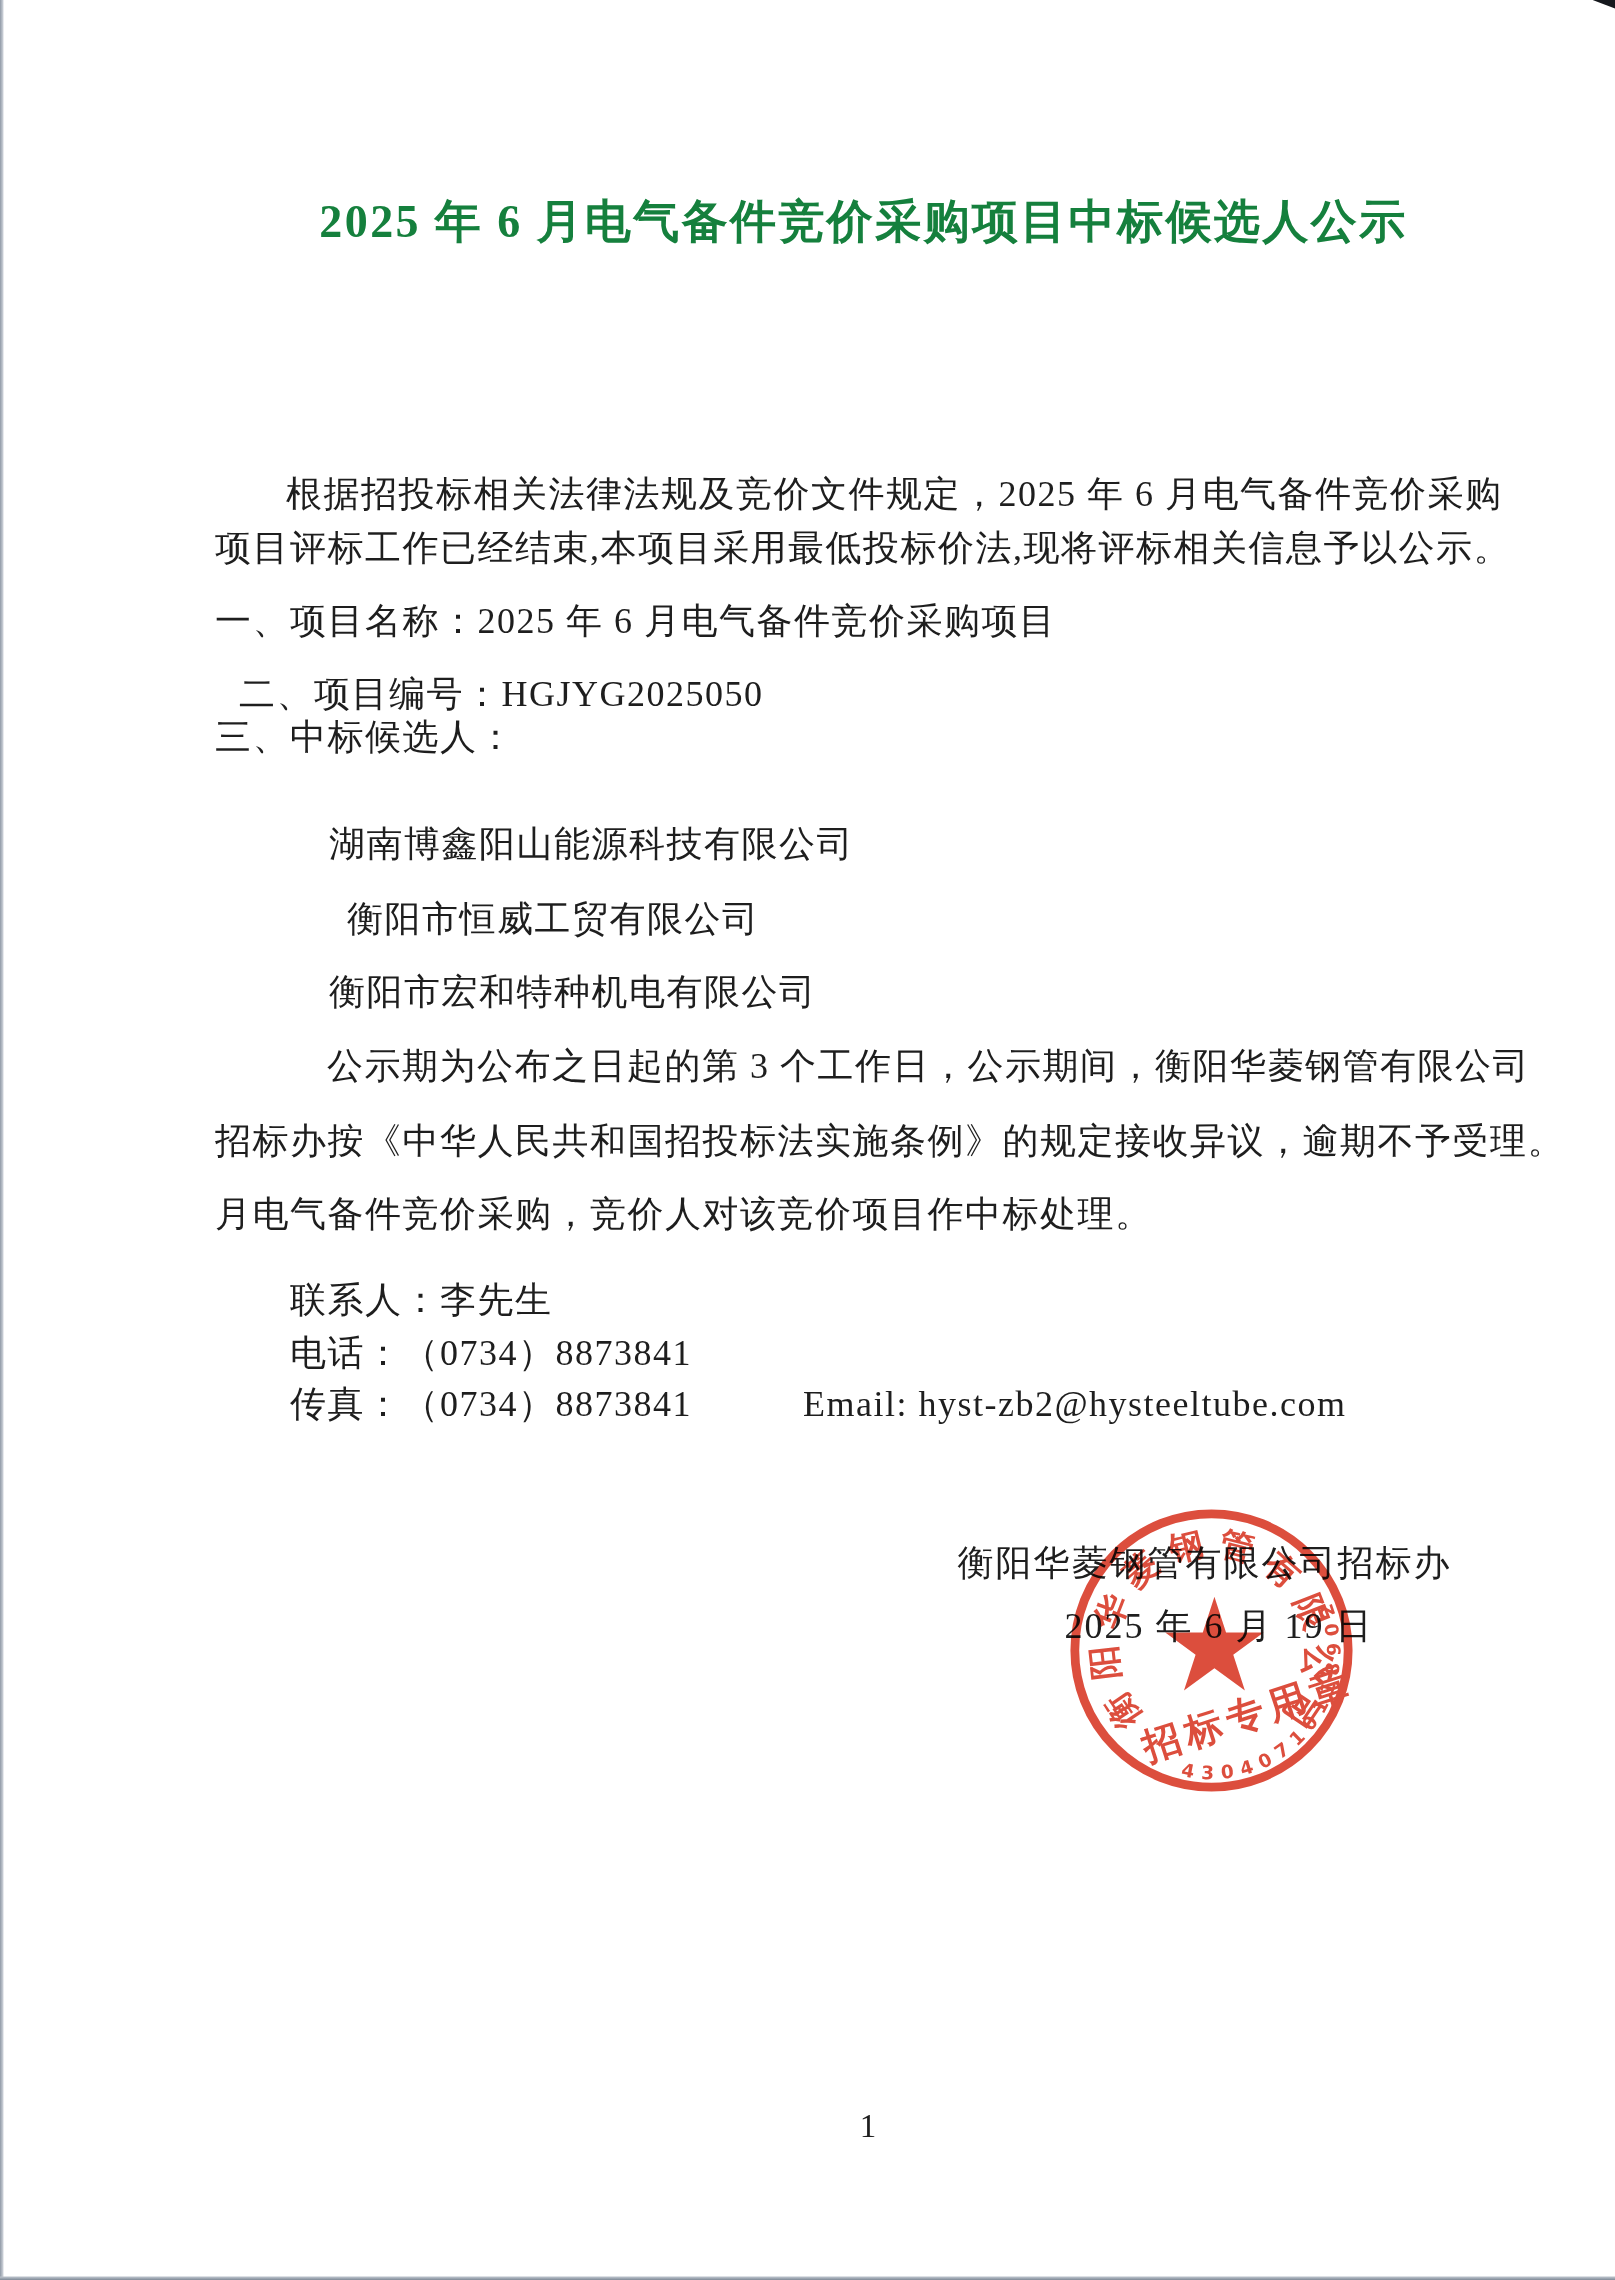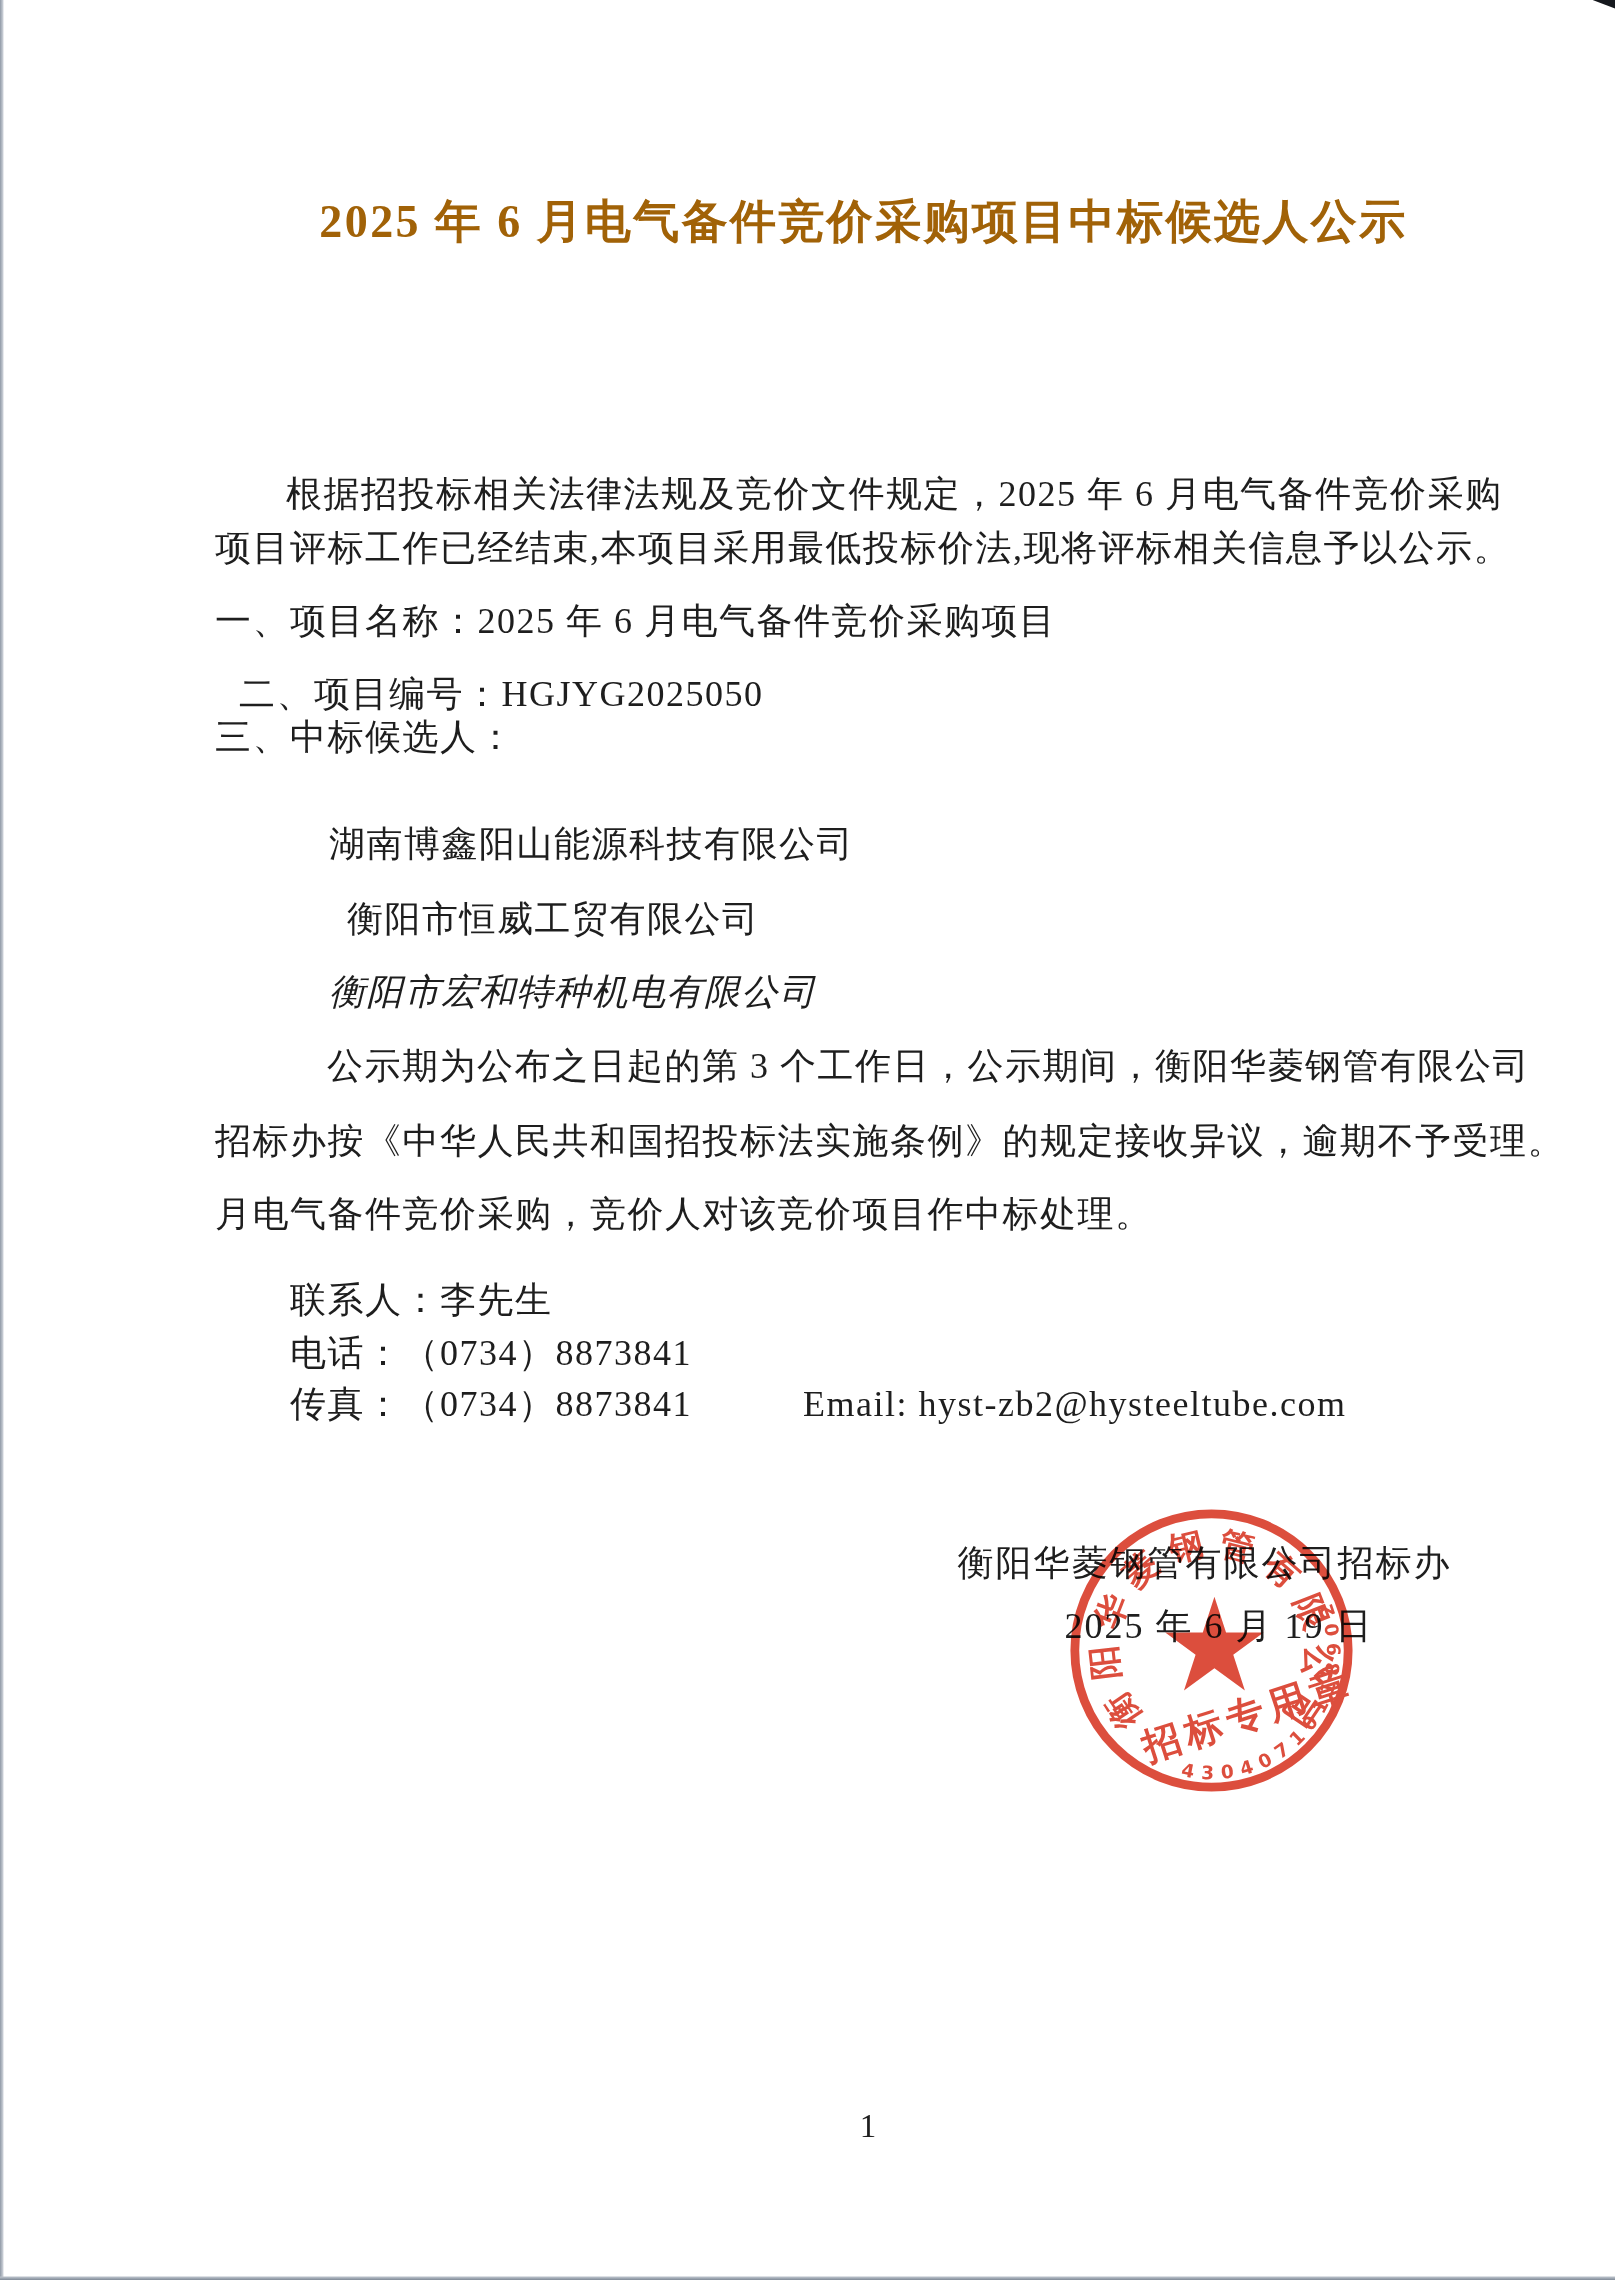--- a/index.html
+++ b/index.html
@@ -15,21 +15,21 @@
   .left-edge{position:absolute;left:0;top:0;width:3.9px;height:100%;
     background:linear-gradient(to right,#8f99a6,#c7ccd4 70%,rgba(255,255,255,0));}
   .bottom-edge{position:absolute;left:0;bottom:0;width:100%;height:3.9px;
     background:linear-gradient(to top,#7e8996,#b9c0c9 75%,rgba(255,255,255,0));}
   .corner-mark{position:absolute;top:0;right:0;width:23.4px;height:8.8px;background:#15181d;
     clip-path:polygon(100% 0,100% 100%,0 0);}
   
   .doc-title{
     position:absolute;left:215px;top:191px;width:1297px;
     text-align:center;font-size:46px;font-weight:bold;letter-spacing:2.4px;
-    white-space:nowrap;color:#a16207;
+    white-space:nowrap;color:#15803d;
   }
   .line{position:absolute;font-size:36px;letter-spacing:1.5px;line-height:53px;white-space:nowrap;}
   .sig{position:absolute;font-size:36px;letter-spacing:2px;line-height:53px;white-space:nowrap;text-align:center;}
   .page-num{position:absolute;left:829px;top:2108px;width:78px;text-align:center;font-size:33px;}
   
   .stamp{position:absolute;left:1068px;top:1507px;width:287px;height:287px;
     opacity:0.9;mix-blend-mode:multiply;}
   .stamp text{fill:#d93a28;}
   .stamp-ring-char{font-size:35px;font-weight:700;text-anchor:middle;
     font-family:"Liberation Serif","DejaVu Serif",serif;}
@@ -51,21 +51,21 @@
 
   <div class="line" style="left:286px;top:452px;margin-top:16px;">根据招投标相关法律法规及竞价文件规定，2025 年 6 月电气备件竞价采购</div>
   <div class="line" style="left:215px;top:522px;">项目评标工作已经结束,本项目采用最低投标价法,现将评标相关信息予以公示。</div>
 
   <div class="line" style="left:215px;top:595px;">一、项目名称：2025 年 6 月电气备件竞价采购项目</div>
   <div class="line" style="left:215px;top:668px;margin-left:24px;">二、项目编号：HGJYG2025050</div>
   <div class="line" style="left:215px;top:711px;">三、中标候选人：</div>
 
   <div class="line" style="left:329px;top:818px;">湖南博鑫阳山能源科技有限公司</div>
   <div class="line" style="left:347px;top:893px;">衡阳市恒威工贸有限公司</div>
-  <div class="line" style="left:329px;top:966px;font-style:italic;">衡阳市宏和特种机电有限公司</div>
+  <div class="line" style="left:329px;top:966px;">衡阳市宏和特种机电有限公司</div>
 
   <div class="line" style="left:327px;top:1040px;">公示期为公布之日起的第 3 个工作日，公示期间，衡阳华菱钢管有限公司</div>
   <div class="line" style="left:215px;top:1115px;">招标办按《中华人民共和国招投标法实施条例》的规定接收异议，逾期不予受理。</div>
   <div class="line" style="left:215px;top:1188px;">月电气备件竞价采购，竞价人对该竞价项目作中标处理。</div>
 
   <div class="line" style="left:290px;top:1274px;">联系人：李先生</div>
   <div class="line" style="left:290px;top:1327px;">电话：（0734）8873841</div>
   <div class="line" style="left:290px;top:1378px;">传真：（0734）8873841</div>
   <div class="line" style="left:803px;top:1378px;">Email: hyst-zb2@hysteeltube.com</div>
 

